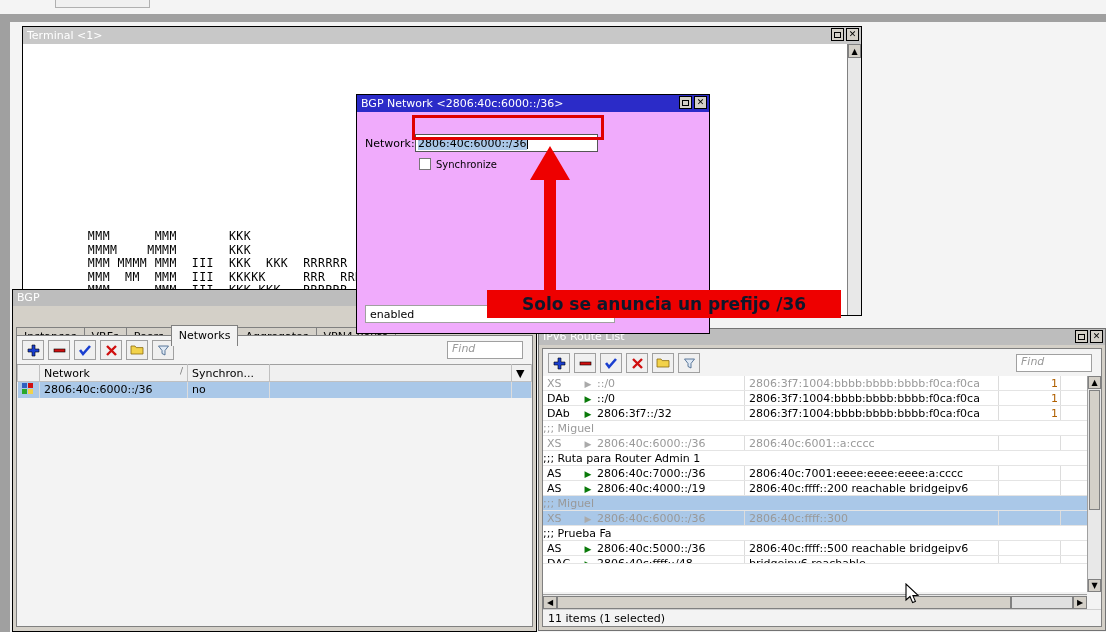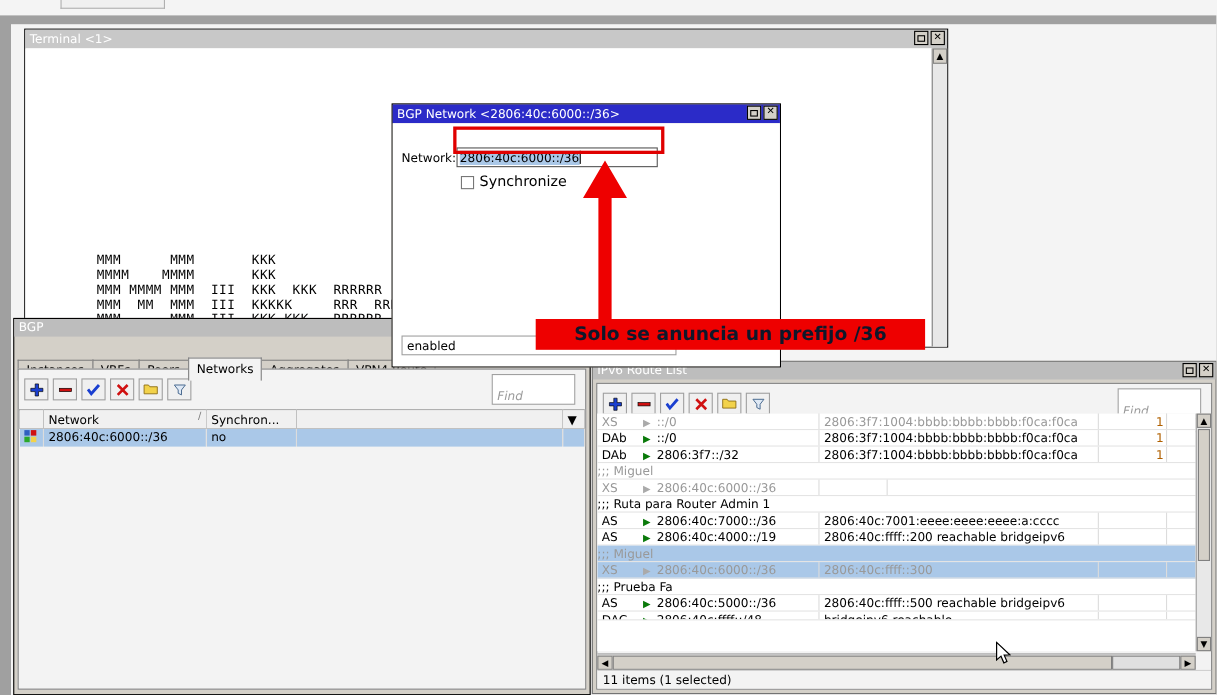--- a/index.html
+++ b/index.html
@@ -81,23 +81,23 @@
   .tab.active { background:#f3f3f3; height:21px; padding-top:3px; position:relative; z-index:3;}
   .tabpanel { position:absolute; left:3px; right:3px; top:45px; bottom:4px; background:#f3f3f3; border:1px solid #808080; }
 
   .toolbar { display:flex; align-items:center; gap:4px; padding:4px 5px; }
   .tbtn {
     width:22px; height:20px; background:#f0f0f0; border:1px solid #a0a0a0;
     display:flex; align-items:center; justify-content:center;
   }
   .findbox {
     margin-left:auto; margin-right:4px;
-    width:76px; height:28px; background:#fff; border:1px solid #a0a0a0;
+    width:76px; height:18px; background:#fff; border:1px solid #a0a0a0;
     color:#9a9a9a; font-style:italic; font-size:11px;
-    display:flex; align-items:flex-end; padding:0 4px;
+    display:flex; align-items:flex-start; padding:0 4px;
   }
 
   table.grid { border-collapse: collapse; width:100%; table-layout:fixed; font-size:11px; }
   table.grid th {
     background:#f0f0f0; border:1px solid #c0c0c0; border-top:1px solid #a0a0a0;
     text-align:left; font-weight:normal; padding:1px 4px; height:17px;
     position:relative;
   }
   table.grid td { border-right:1px solid #dcdcdc; padding:0 4px; height:16px; white-space:nowrap; overflow:hidden;}
   tr.sel td { background:#aac8e8; }
@@ -122,30 +122,30 @@
   .rl-head div { border-right:1px solid #c0c0c0; padding-left:4px; position:relative; }
   .hscroll { position:absolute; left:0; right:14px; bottom:17px; height:15px; background:#e8e8e8; border-top:1px solid #a0a0a0; display:flex; align-items:center;}
   .hscroll .harrow { width:14px; height:13px; background:#d4d0c8; border:1px solid #808080; display:flex; align-items:center; justify-content:center; font-size:8px;}
   .hscroll .htrack { flex:1; }
   .statusbar { position:absolute; left:0; right:0; bottom:0; height:17px; line-height:17px; padding-left:5px; background:#f3f3f3; font-size:11px; border-top:1px solid #d0d0d0;}
 
   
   #dlg { left: 356px; top: 94px; width: 354px; height: 240px; background:#d4d0c8; border:1px solid #000; z-index:40;}
   #dlg .win-title { background:#2b2bc8; color:#fff; height:17px; line-height:17px; }
   #dlg .wbtn { background:#d4d0c8; }
-  .dlg-body { position:absolute; left:0; top:17px; right:0; bottom:0; background:#ffffff; }
+  .dlg-body { position:absolute; left:0; top:17px; right:0; bottom:0; background:#f0abfc; }
   .field-row { position:absolute; left:8px; top:22px; display:flex; align-items:center; }
   .field-label { width:50px; text-align:right; font-size:11px; padding-right:4px;}
   .field-input {
     width:183px; height:18px; background:#fff; border:1px solid #555;
     font-size:11px; line-height:18px; padding:0 2px;
   }
   .field-input .selected { background:#aac8e8; }
   .caret { display:inline-block; width:1px; height:12px; background:#000; vertical-align:-2px;}
-  .chk-row { position:absolute; left:62px; top:46px; display:flex; align-items:center; gap:5px; font-size:13px;}
+  .chk-row { position:absolute; left:62px; top:46px; display:flex; align-items:center; gap:5px; font-size:10px;}
   .chk { width:12px; height:12px; background:#fff; border:1px solid #777;}
   .dlg-btns { position:absolute; right:10px; top:20px; width:86px; }
   .dbtn {
     width:86px; height:21px; background:#f0f0f0; border:1px solid #888;
     font-size:11px; display:flex; align-items:center; justify-content:center;
     margin-bottom:5px;
   }
   .dbtn.default { border:2px solid #000; }
   .dbtn.gap { margin-top:6px; }
   .dbtn.clipped { height:12px; overflow:hidden; }
@@ -371,20 +371,21 @@
             <div class="c-gw">2806:3f7:1004:bbbb:bbbb:bbbb:f0ca:f0ca reachable sfp1</div>
             <div class="c-dist">1</div>
           </div>
           <div class="rl-row dim">
             <div class="c-cmt" style="flex: 1 1 0%;">;;; Miguel</div>
           </div>
           <div class="rl-row dim">
             <div class="c-flags">XS</div>
             <div class="c-arrow"><span class="tri dim">▶</span></div>
             <div class="c-dst">2806:40c:6000::/36</div>
+            <div class="c-gw">2806:40c:6001::a:cccc</div>
             <div class="c-dist"></div>
           </div>
           <div class="rl-row">
             <div class="c-cmt" style="flex: 1 1 0%;">;;; Ruta para Router Admin 1</div>
           </div>
           <div class="rl-row">
             <div class="c-flags">AS</div>
             <div class="c-arrow"><span class="tri">▶</span></div>
             <div class="c-dst">2806:40c:7000::/36</div>
             <div class="c-gw">2806:40c:7001:eeee:eeee:eeee:a:cccc reachable ether8</div>

